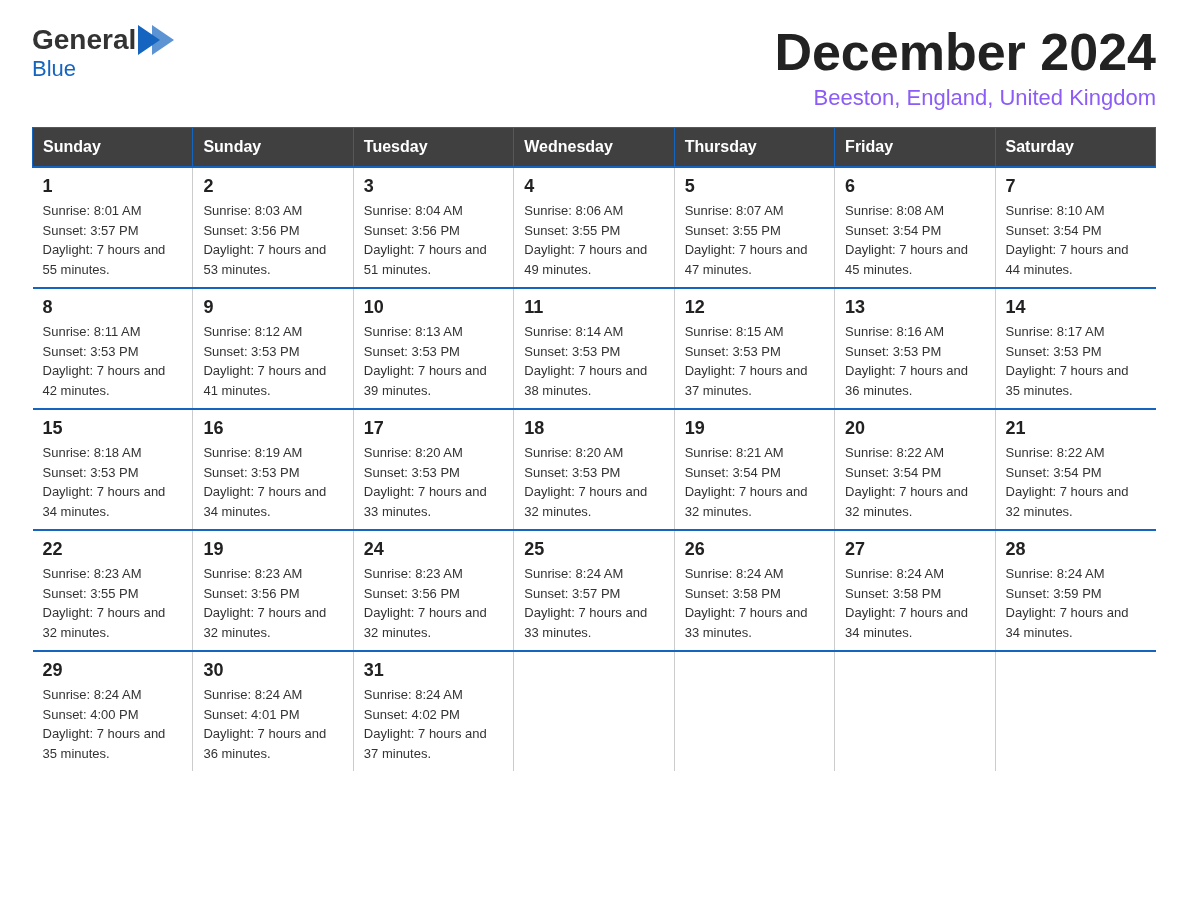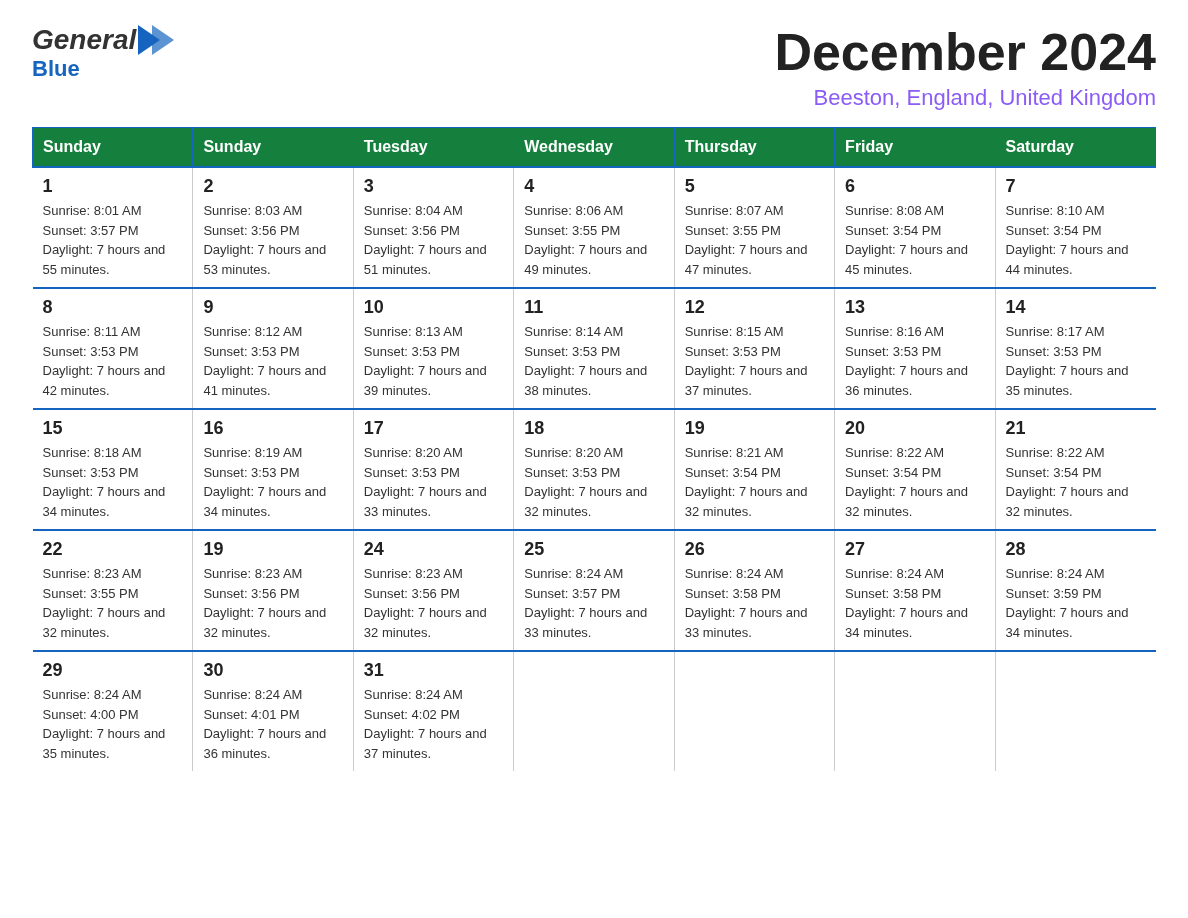--- a/index.html
+++ b/index.html
@@ -18,25 +18,24 @@
     }
     .logo {
       display: flex;
       flex-direction: column;
       align-items: flex-start;
     }
     .logo-general {
       font-size: 28px;
       font-weight: bold;
       color: #333;
-      font-style: italic;
     }
     .logo-blue {
       font-size: 22px;
-      font-weight: bold;
+      font-weight: normal;
       color: #1565c0;
     }
     .logo-line {
       display: flex;
       align-items: center;
       gap: 2px;
     }
     .title-block {
       text-align: right;
     }
@@ -49,21 +48,21 @@
     .location-title {
       font-size: 22px;
       color: #8b5cf6;
       margin-top: 4px;
     }
     table {
       width: 100%;
       border-collapse: collapse;
     }
     thead tr {
-      background: #15803d;
+      background: #404040;
       color: #fff;
     }
     thead th {
       padding: 10px 10px;
       font-size: 16px;
       font-weight: bold;
       text-align: left;
       border: 1px solid #1565c0;
     }
     tbody tr {

